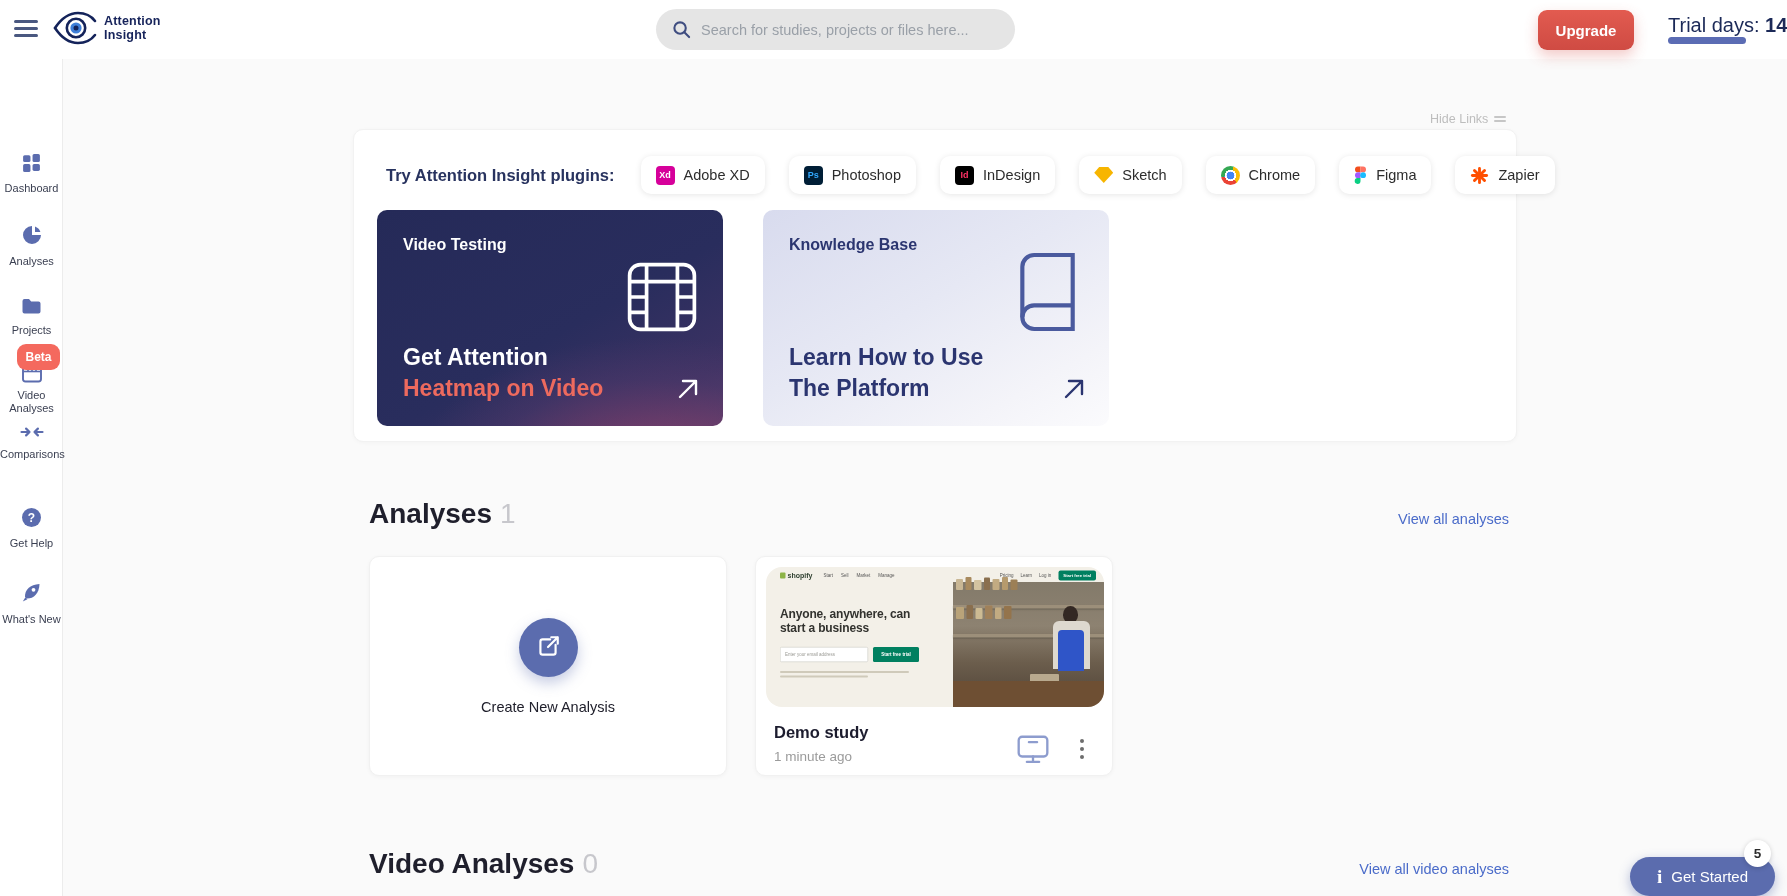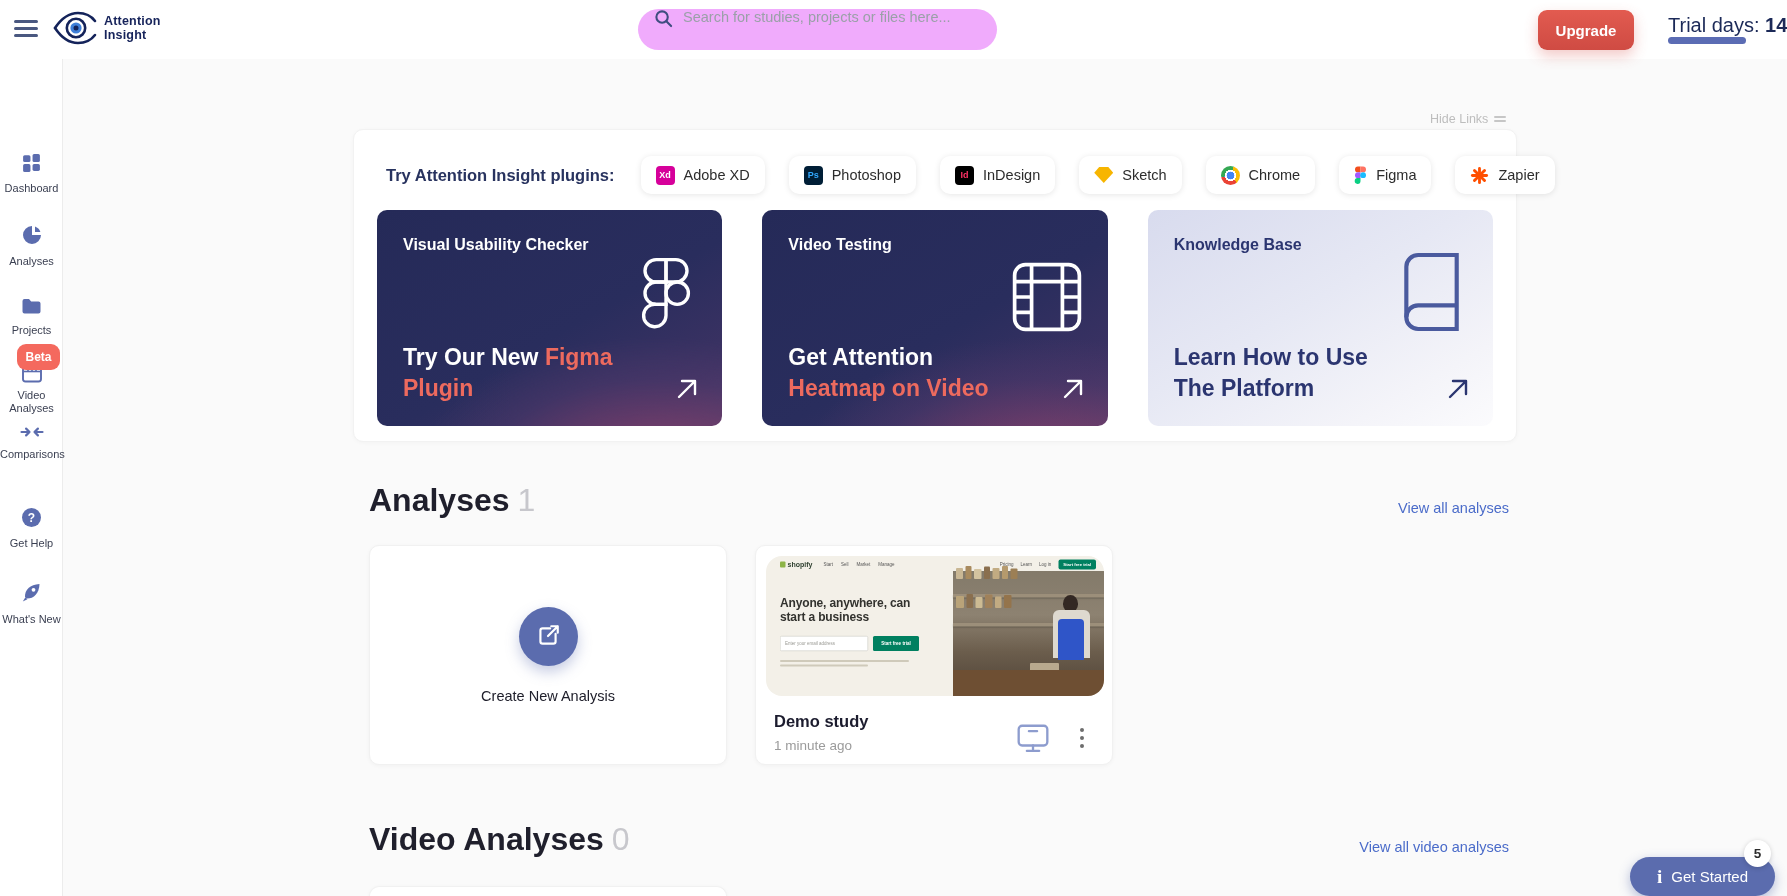--- a/index.html
+++ b/index.html
@@ -5,22 +5,22 @@
   * { margin:0; padding:0; box-sizing:border-box; }
   html,body { width:1787px; height:896px; overflow:hidden; background:#fafafa;
     font-family:"Liberation Sans", sans-serif; }
 
   
   .header { position:fixed; top:0; left:0; width:1787px; height:59px; background:#fff; z-index:50; }
   .hamburger { position:absolute; left:14px; top:20px; width:24px; height:18px; cursor:pointer; }
   .hamburger span { display:block; height:3px; border-radius:2px; background:#4a5880; margin-bottom:4px; }
   .logo { position:absolute; left:52px; top:9px; display:flex; align-items:center; cursor:pointer; }
   .logo-text { margin-left:6px; font-size:12.5px; font-weight:bold; color:#16235a; line-height:14px; letter-spacing:.2px; }
-  .search-wrap { position:absolute; left:638px; top:9px; width:359px; height:41px; background:#f0abfc;
-    border-radius:21px; display:flex; align-items:flex-start; padding:0 16px; }
+  .search-wrap { position:absolute; left:656px; top:9px; width:359px; height:41px; background:#e5e5e5;
+    border-radius:21px; display:flex; align-items:center; padding:0 16px; }
   .search-wrap input { border:none; outline:none; background:transparent; flex:1; margin-left:10px;
     font-size:14.5px; color:#444; font-family:"Liberation Sans",sans-serif; }
   .search-wrap input::placeholder { color:#9aa0a8; }
   .upgrade-btn { position:absolute; left:1538px; top:10px; width:96px; height:40px; border:none; cursor:pointer;
     border-radius:9px; background:linear-gradient(180deg,#e25b50,#cf4b43); color:#fff; font-size:15px; font-weight:bold;
     box-shadow:0 6px 14px rgba(214,80,72,.30); font-family:"Liberation Sans",sans-serif; }
   .trial { position:absolute; left:1668px; top:14px; font-size:20px; color:#1c2a58; white-space:nowrap; }
   .trial b { font-weight:bold; }
   .trial-bar { position:absolute; left:1668px; top:37px; width:78px; height:7px; border-radius:4px; background:#5b6cb4; }
 
@@ -65,21 +65,21 @@
   .promo-light .promo-eyebrow { color:#2b3570; }
   .promo-title { position:absolute; left:26px; bottom:22px; font-size:23px; font-weight:bold; line-height:31px; max-width:250px; }
   .promo-dark .promo-title { color:#fff; }
   .promo-light .promo-title { color:#2b3570; max-width:232px; }
   .promo-title .accent { color:#ed6a5e; }
   .promo-arrow { position:absolute; right:22px; bottom:24px; }
   .promo-icon { position:absolute; }
 
   .sections { margin-left:306px; width:1140px; }
   .sec-head { display:flex; align-items:flex-end; justify-content:space-between; }
-  .sec-title { font-size:32px; font-weight:bold; color:#1f1f2c; }
+  .sec-title { font-size:28px; font-weight:bold; color:#1f1f2c;margin-top:16px; }
   .sec-count { font-weight:normal; color:#c7c7cc; margin-left:8px; }
   .view-all { font-size:14.5px; color:#4a6bc9; cursor:pointer; padding-bottom:3px; }
   .an-head { margin-top:40px; }
   .cards-row { display:flex; gap:28px; margin-top:26px; }
   .white-card { width:358px; height:220px; background:#fff; border-radius:10px;
     border:1px solid #f1f1f1; box-shadow:0 1px 4px rgba(0,0,0,.04); }
   .create-card { display:flex; flex-direction:column; align-items:center; justify-content:center; cursor:pointer; }
   .create-circle { width:59px; height:59px; border-radius:50%; background:#5b6cae; display:flex; align-items:center; justify-content:center;
     box-shadow:0 6px 14px rgba(91,108,174,.35); }
   .create-label { margin-top:22px; font-size:14.5px; color:#20202c; }
@@ -282,34 +282,20 @@
             <line x1="2.5" y1="10" x2="17.5" y2="10"></line>
           <line x1="4.7" y1="4.7" x2="15.3" y2="15.3"></line>
             <line x1="15.3" y1="4.7" x2="4.7" y2="15.3"></line>
         </svg>
         <span>Zapier</span>
       </div>
     </div>
 
     <div class="promo-row">
 
-      <div class="promo-card promo-dark">
-        <div class="promo-eyebrow">Visual Usability Checker</div>
-        <svg class="promo-icon" style="right:24px;top:44px" width="64" height="84" viewBox="0 0 44 60" fill="none" stroke="#fff" stroke-width="2.4">
-          <path d="M22 4 h-7 a8 8 0 0 0 0 16 h7 z"></path>
-          <path d="M22 4 h7 a8 8 0 0 1 0 16 h-7 z"></path>
-          <path d="M22 20 h-7 a8 8 0 0 0 0 16 h7 z"></path>
-          <circle cx="30" cy="28" r="8"></circle>
-          <path d="M22 36 h-7 a8 8 0 1 0 7 8 z"></path>
-        </svg>
-        <div class="promo-title"><span>Try Our New </span><span class="accent">Figma Plugin</span></div>
-        <svg class="promo-arrow" width="26" height="26" viewBox="0 0 26 26" fill="none" stroke="#fff" stroke-width="2.4" stroke-linecap="round" stroke-linejoin="round">
-          <path d="M5 21 L21 5 M8 5 h13 v13"></path>
-        </svg>
-      </div>
 
       <div class="promo-card promo-dark">
         <div class="promo-eyebrow">Video Testing</div>
         <svg class="promo-icon" style="right:24px;top:50px" width="74" height="74" viewBox="0 0 48 48" fill="none" stroke="#fff" stroke-width="2.4">
           <rect x="3" y="3" width="42" height="42" rx="7"></rect>
           <line x1="14" y1="3.5" x2="14" y2="44.5"></line>
             <line x1="34" y1="3.5" x2="34" y2="44.5"></line>
           <line x1="3.5" y1="14" x2="14" y2="14"></line>
             <line x1="3.5" y1="24" x2="14" y2="24"></line>
             <line x1="3.5" y1="34" x2="14" y2="34"></line>

